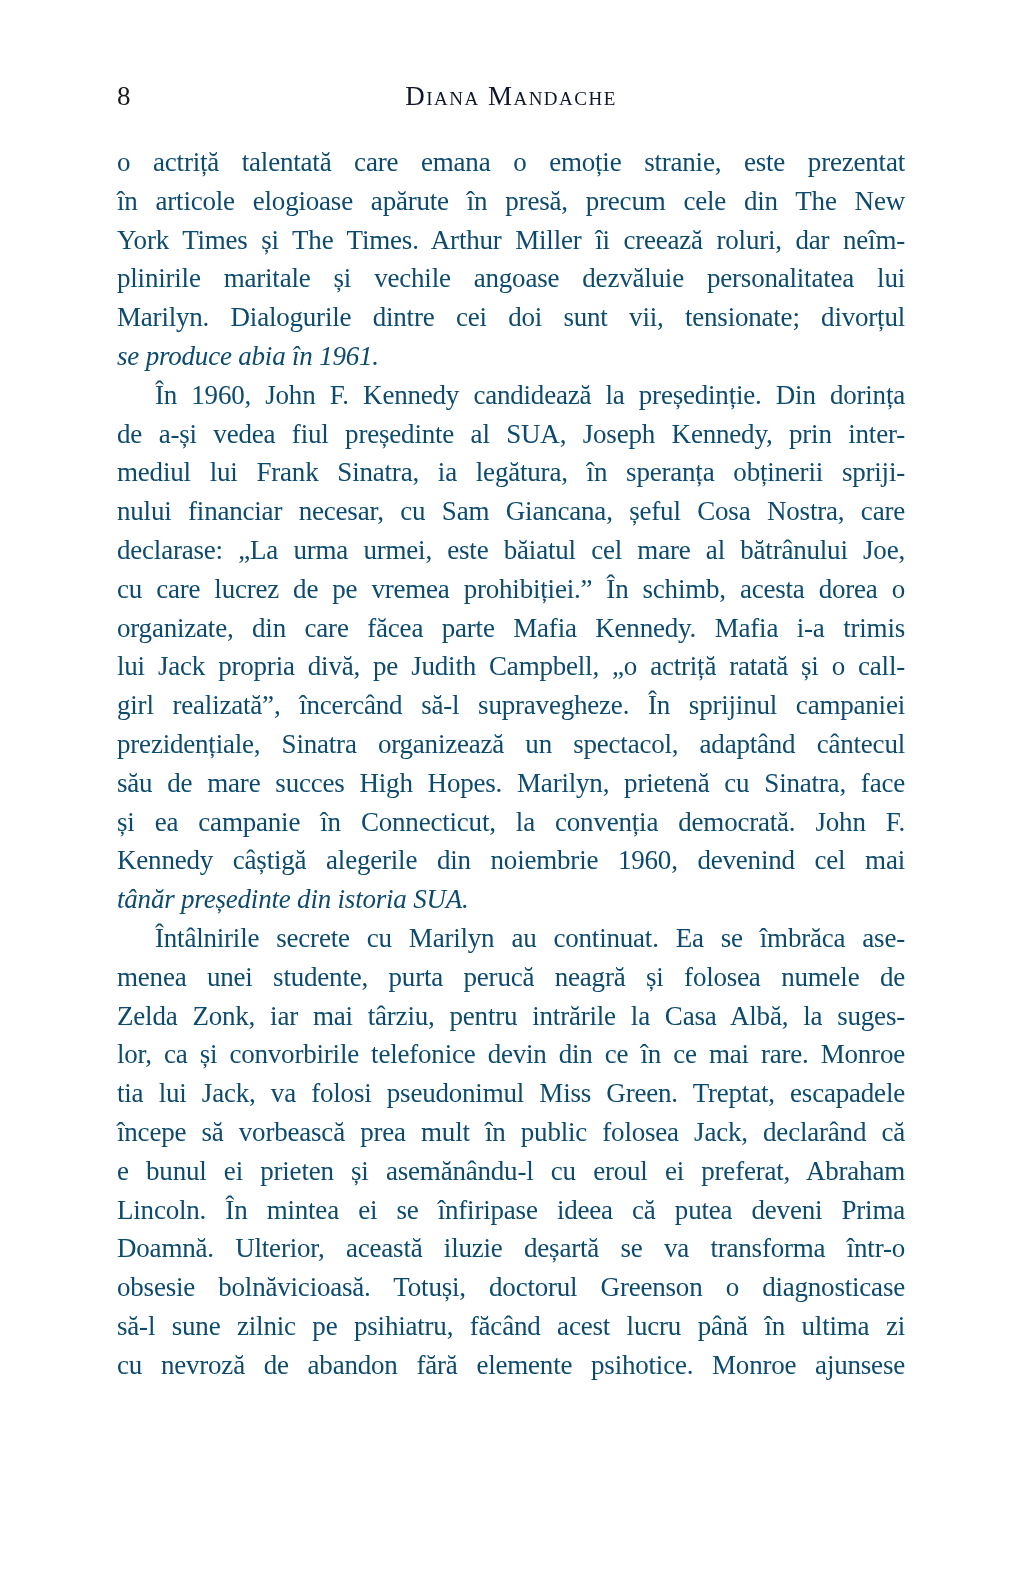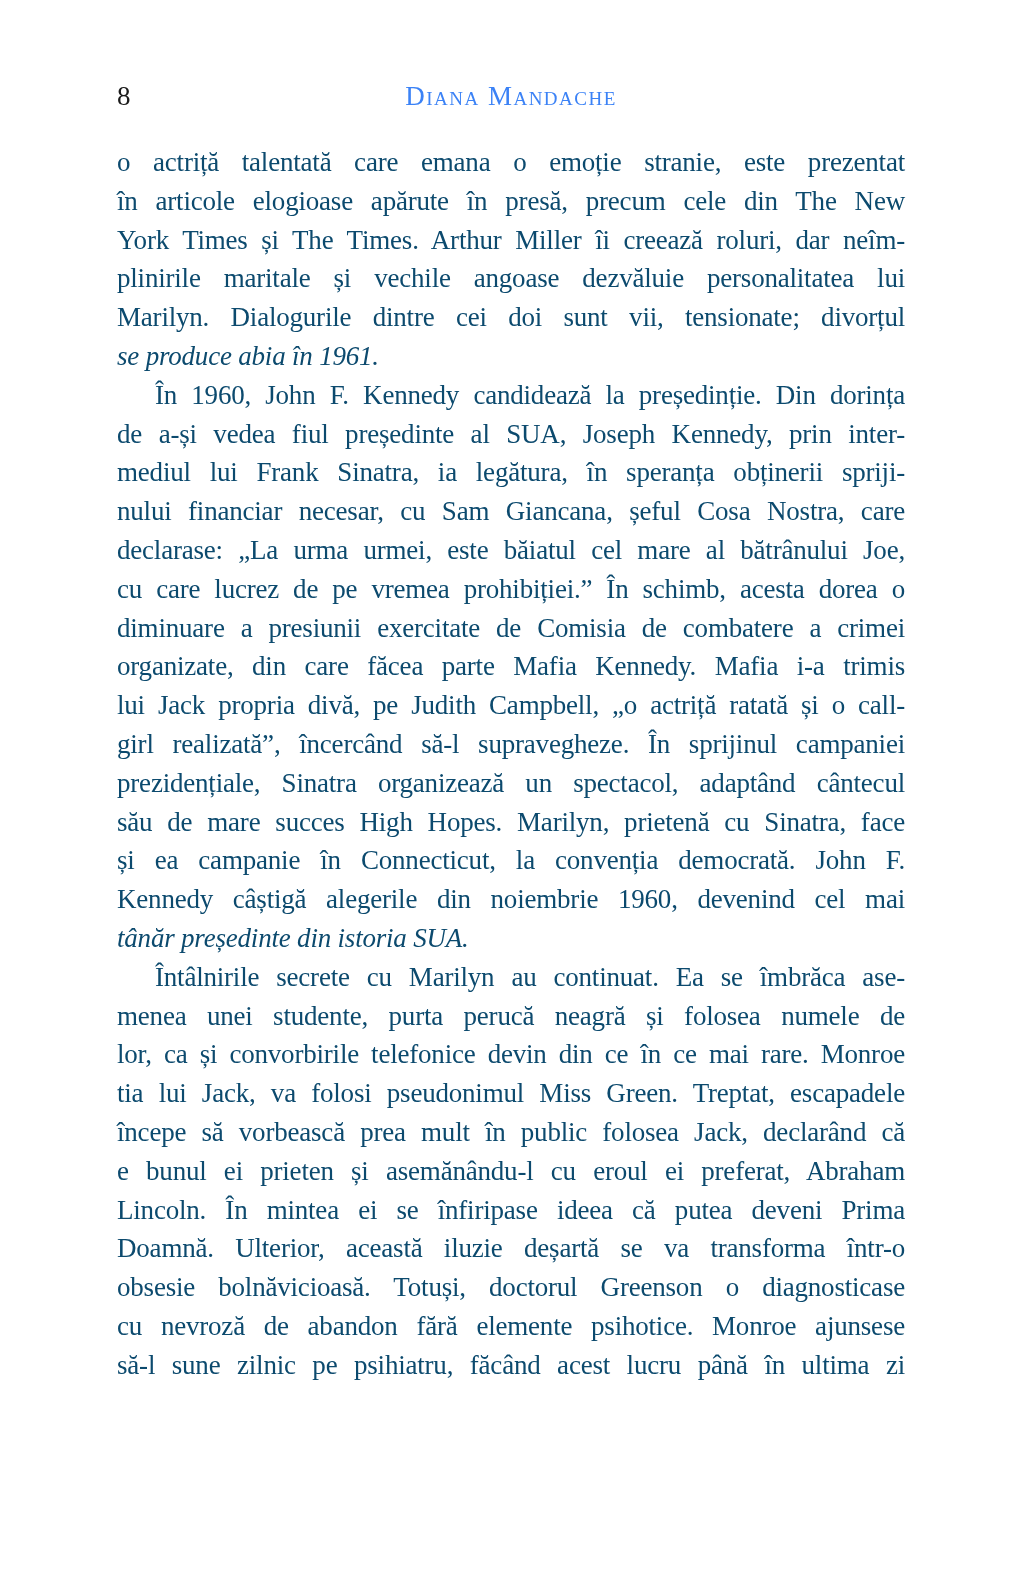--- a/index.html
+++ b/index.html
@@ -30,21 +30,21 @@
     top: 0;
     font-size: 27px;
     color: #1b1b1b;
   }
   .head-title {
     display: block;
     text-align: center;
     font-variant: small-caps;
     font-size: 27px;
     letter-spacing: 1.5px;
-    color: #3b82f6;
+    color: #0f172a;
   }
   .text-block {
     position: absolute;
     top: 143px;
     left: 117px;
     width: 788px;
     font-size: 27px;
     letter-spacing: -0.2px;
     line-height: 38.8px;
     color: #0c4a6e;
@@ -82,34 +82,34 @@
       <div class="line"><span class="it">York Times</span><span class=""> și </span><span class="it">The Times</span><span class="">. Arthur Miller îi creează roluri, dar neîm-</span></div>
       <div class="line"><span class="">plinirile maritale și vechile angoase dezvăluie personalitatea lui</span></div>
       <div class="line"><span class="">Marilyn. Dialogurile dintre cei doi sunt vii, tensionate; divorțul</span></div>
       <div class="line line-end"><span class="">se produce abia în 1961.</span></div>
       <div class="line indent"><span class="">În 1960, John F. Kennedy candidează la președinție. Din dorința</span></div>
       <div class="line"><span class="">de a-și vedea fiul președinte al SUA, Joseph Kennedy, prin inter-</span></div>
       <div class="line"><span class="">mediul lui Frank Sinatra, ia legătura, în speranța obținerii spriji-</span></div>
       <div class="line"><span class="">nului financiar necesar, cu Sam Giancana, șeful Cosa Nostra, care</span></div>
       <div class="line"><span class="">declarase: „La urma urmei, este băiatul cel mare al bătrânului Joe,</span></div>
       <div class="line"><span class="">cu care lucrez de pe vremea prohibiției.” În schimb, acesta dorea o</span></div>
-      <div class="line"><span class="">diminuare a presiunii exercitate de Comisia de combatere a crimei</span></div>
       <div class="line"><span class="">organizate, din care făcea parte Mafia Kennedy. Mafia i-a trimis</span></div>
       <div class="line"><span class="">lui Jack propria divă, pe Judith Campbell, „o actriță ratată și o call-</span></div>
       <div class="line"><span class="">girl realizată”, încercând să-l supravegheze. În sprijinul campaniei</span></div>
       <div class="line"><span class="">prezidențiale, Sinatra organizează un spectacol, adaptând cântecul</span></div>
       <div class="line"><span class="">său de mare succes </span><span class="it">High Hopes</span><span class="">. Marilyn, prietenă cu Sinatra, face</span></div>
       <div class="line"><span class="">și ea campanie în Connecticut, la convenția democrată. John F.</span></div>
       <div class="line"><span class="">Kennedy câștigă alegerile din noiembrie 1960, devenind cel mai</span></div>
       <div class="line line-end"><span class="">tânăr președinte din istoria SUA.</span></div>
       <div class="line indent"><span class="">Întâlnirile secrete cu Marilyn au continuat. Ea se îmbrăca ase-</span></div>
       <div class="line"><span class="">menea unei studente, purta perucă neagră și folosea numele de</span></div>
+      <div class="line"><span class="">Zelda Zonk, iar mai târziu, pentru intrările la Casa Albă, la suges-</span></div>
       <div class="line"><span class="">lor, ca și convorbirile telefonice devin din ce în ce mai rare. Monroe</span></div>
       <div class="line"><span class="">tia lui Jack, va folosi pseudonimul Miss Green. Treptat, escapadele</span></div>
       <div class="line"><span class="">începe să vorbească prea mult în public folosea Jack, declarând că</span></div>
       <div class="line"><span class="">e bunul ei prieten și asemănându-l cu eroul ei preferat, Abraham</span></div>
       <div class="line"><span class="">Lincoln. În mintea ei se înfiripase ideea că putea deveni Prima</span></div>
       <div class="line"><span class="">Doamnă. Ulterior, această iluzie deșartă se va transforma într-o</span></div>
       <div class="line"><span class="">obsesie bolnăvicioasă. Totuși, doctorul Greenson o diagnosticase</span></div>
+      <div class="line"><span class="">să-l sune zilnic pe psihiatru, făcând acest lucru până în ultima zi</span></div>
       <div class="line"><span class="">cu nevroză de abandon fără elemente psihotice. Monroe ajunsese</span></div>
-      <div class="line"><span class="">să-l sune zilnic pe psihiatru, făcând acest lucru până în ultima zi</span></div>
     </div>
 </div>
 
 </body></html>

